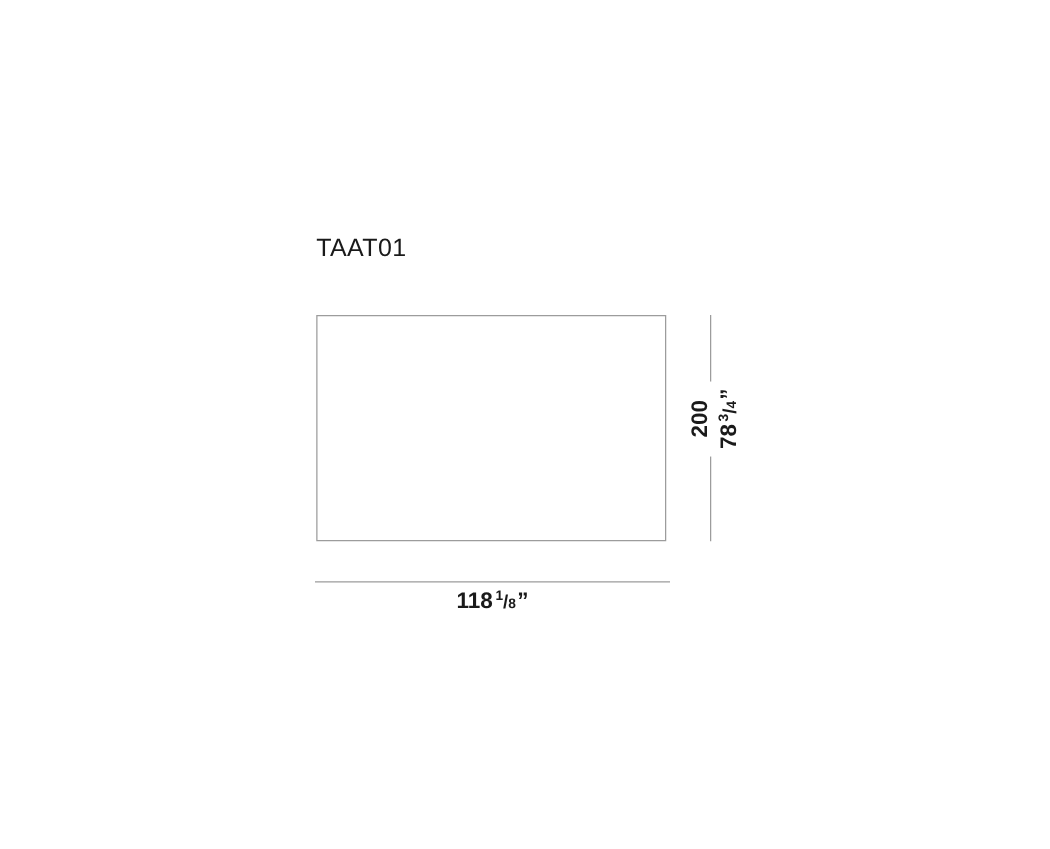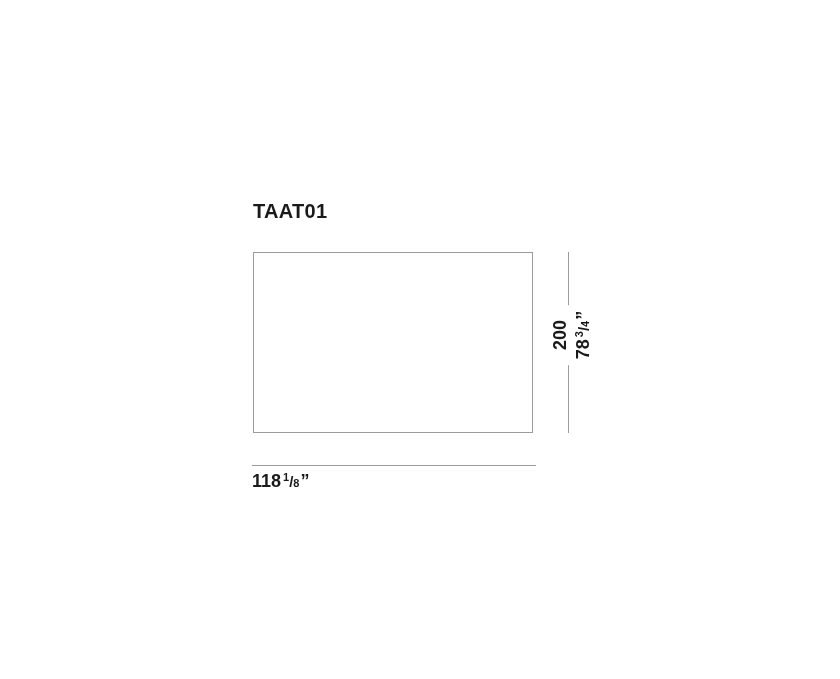--- a/index.html
+++ b/index.html
@@ -12,23 +12,23 @@
     width: 840px;
     height: 679px;
     background: #ffffff;
     font-family: "Liberation Sans", sans-serif;
     color: #1a1a1a;
     overflow: hidden;
   }
   .title {
     position: absolute;
     left: 253px;
-    top: 200px;
+    top: 188px;
     font-size: 20px;
-    font-weight: 700;
+    font-weight: 400;
     letter-spacing: 0.3px;
     white-space: nowrap;
   }
   .outline {
     position: absolute;
     left: 253px;
     top: 252px;
     width: 280px;
     height: 181px;
     border: 1px solid #9c9c9c;
@@ -73,20 +73,21 @@
     font-size: 18px;
     font-weight: 700;
     line-height: 16px;
     white-space: nowrap;
   }
   .hlabel-in {
     position: absolute;
     left: 252px;
     top: 469px;
     width: 284px;
+    text-align: center;
     font-size: 18px;
     font-weight: 700;
     line-height: 16px;
     white-space: nowrap;
   }
   .frac-num {
     font-size: 11px;
     vertical-align: 6px;
     margin-left: 2px;
   }

